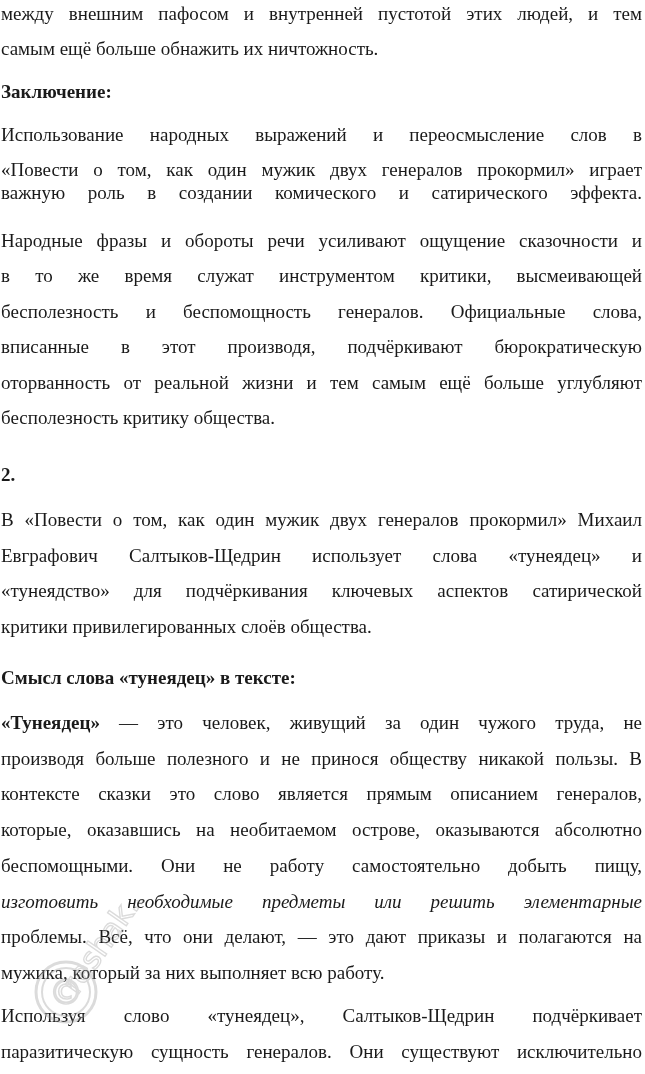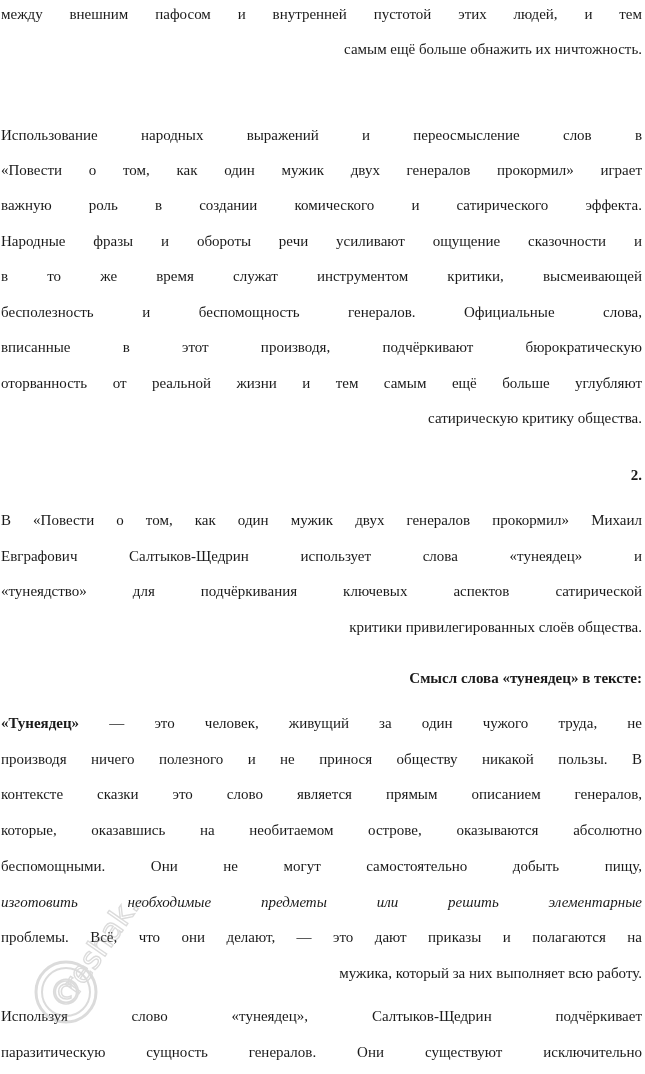--- a/index.html
+++ b/index.html
@@ -19,72 +19,73 @@
     position: absolute;
     left: 0;
     top: 0;
     width: 645px;
     height: 1074px;
   }
   .line {
     position: absolute;
     left: 1px;
     width: 641px;
-    font-size: 15px;
+    font-size: 19px;
     line-height: 28px;
     height: 28px;
     white-space: nowrap;
     overflow: visible;
   }
   .line.justify {
     text-align: justify;
     text-align-last: justify;
     white-space: normal;
   }
   .line.left {
-    text-align: right;
+    text-align: left;
   }
   .bold {
     font-weight: bold;
   }
   .watermark {
     position: absolute;
     left: 18px;
     top: 900px;
     width: 150px;
     height: 150px;
     pointer-events: none;
     opacity: 0.35;
   }
 </style>
 </head>
 <body>
 
 <div class="page" id="page">
     <div class="line justify" style="top: 0px;">между внешним пафосом и внутренней пустотой этих людей, и тем</div>
     <div class="line left" style="top: 35px;">самым ещё больше обнажить их ничтожность.</div>
+    <div class="line left bold" style="top: 78px;">Заключение:</div>
     <div class="line justify" style="top: 121px;">Использование народных выражений и переосмысление слов в</div>
     <div class="line justify" style="top: 156px;">«Повести о том, как один мужик двух генералов прокормил» играет</div>
-    <div class="line justify" style="top: 191px;">важную роль в создании комического и сатирического эффекта.</div>
+    <div class="line justify" style="top: 179px;">важную роль в создании комического и сатирического эффекта.</div>
     <div class="line justify" style="top: 227px;">Народные фразы и обороты речи усиливают ощущение сказочности и</div>
     <div class="line justify" style="top: 262px;">в то же время служат инструментом критики, высмеивающей</div>
     <div class="line justify" style="top: 298px;">бесполезность и беспомощность генералов. Официальные слова,</div>
     <div class="line justify" style="top: 333px;">вписанные в этот производя, подчёркивают бюрократическую</div>
     <div class="line justify" style="top: 369px;">оторванность от реальной жизни и тем самым ещё больше углубляют</div>
-    <div class="line left" style="top: 404px;">сатирическую критику общества.</div>
+    <div class="line left" style="top: 404px;">бесполезность критику общества.</div>
     <div class="line left bold" style="top: 461px;">2.</div>
     <div class="line justify" style="top: 506px;">В «Повести о том, как один мужик двух генералов прокормил» Михаил</div>
     <div class="line justify" style="top: 542px;">Евграфович Салтыков-Щедрин использует слова «тунеядец» и</div>
     <div class="line justify" style="top: 577px;">«тунеядство» для подчёркивания ключевых аспектов сатирической</div>
     <div class="line left" style="top: 613px;">критики привилегированных слоёв общества.</div>
     <div class="line left bold" style="top: 664px;">Смысл слова «тунеядец» в тексте:</div>
-    <div class="line justify" style="top: 745px;">производя ничего полезного и не принося обществу никакой пользы. В</div>
+    <div class="line justify" style="top: 745px;">производя больше полезного и не принося обществу никакой пользы. В</div>
     <div class="line justify" style="top: 780px;">контексте сказки это слово является прямым описанием генералов,</div>
     <div class="line justify" style="top: 816px;">которые, оказавшись на необитаемом острове, оказываются абсолютно</div>
-    <div class="line justify" style="top: 852px;">беспомощными. Они не могут самостоятельно добыть пищу,</div>
+    <div class="line justify" style="top: 852px;">беспомощными. Они не работу самостоятельно добыть пищу,</div>
     <div class="line justify" style="top: 888px; font-style: italic;">изготовить необходимые предметы или решить элементарные</div>
     <div class="line justify" style="top: 923px;">проблемы. Всё, что они делают, — это дают приказы и полагаются на</div>
     <div class="line left" style="top: 959px;">мужика, который за них выполняет всю работу.</div>
     <div class="line justify" style="top: 1002px;">Используя слово «тунеядец», Салтыков-Щедрин подчёркивает</div>
     <div class="line justify" style="top: 1038px;">паразитическую сущность генералов. Они существуют исключительно</div>
     <div class="line justify" style="top: 709px;"><span class="bold">«Тунеядец»</span><span> — это человек, живущий за один чужого труда, не</span></div>
   </div>
 
 <svg class="watermark" viewBox="0 0 150 150">
   <circle cx="48" cy="92" r="30" fill="none" stroke="#9a9a9a" stroke-width="3"></circle>

